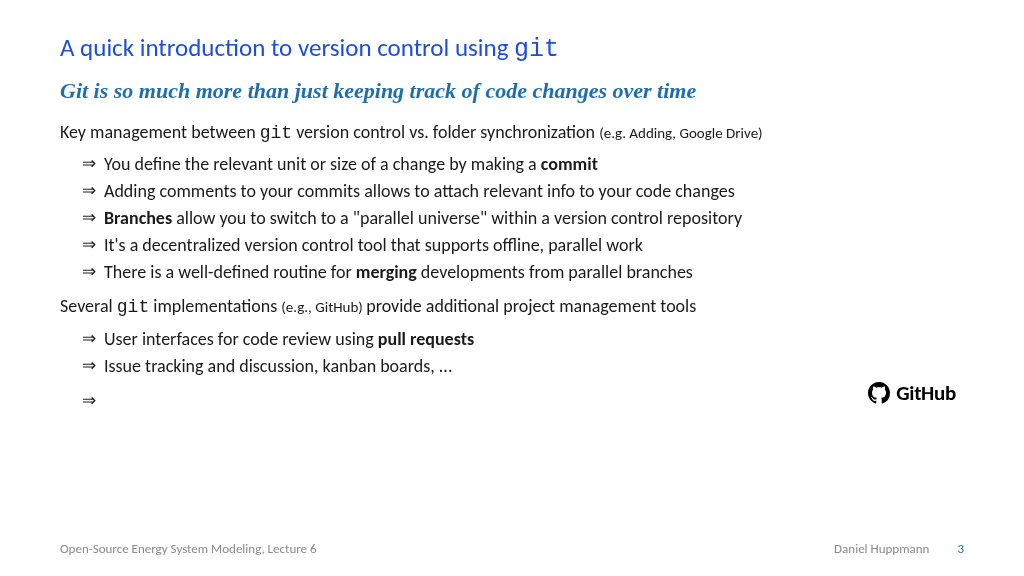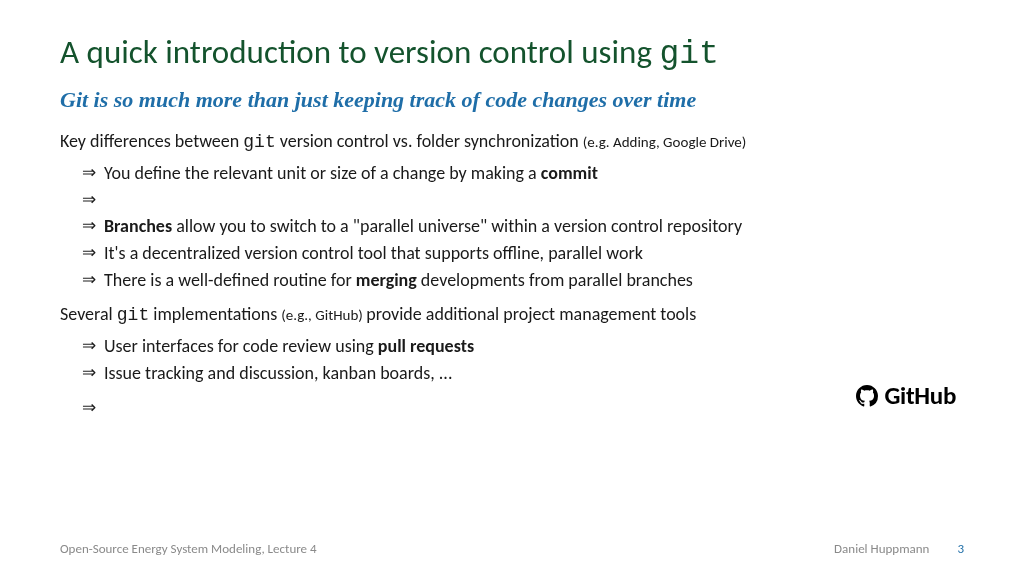--- a/index.html
+++ b/index.html
@@ -9,23 +9,23 @@
       background: #ffffff;
       font-family: Calibri, "Segoe UI", sans-serif;
       color: #000000;
       position: relative;
       overflow: hidden;
     }
     .slide {
       padding: 32px 60px 0 60px;
     }
     .title {
-      font-size: 33px;
+      font-size: 25px;
       font-weight: 400;
-      color: #14532d;
+      color: #1d4ed8;
       margin-bottom: 14px;
     }
     .subhead {
       font-size: 22px;
       font-style: italic;
       font-family: Liberation Serif, serif;
       color: #1f6ea8;
       margin-bottom: 16px;
     }
     .mono {
@@ -62,21 +62,21 @@
     .github-badge {
       position: absolute;
       right: 68px;
       top: 380px;
       display: flex;
       align-items: center;
       gap: 6px;
     }
     .github-badge .label {
       font-weight: 800;
-      font-size: 25px;
+      font-size: 21px;
       letter-spacing: -0.3px;
     }
     .footer {
       position: absolute;
       bottom: 20px;
       left: 0;
       right: 0;
       padding: 0 60px;
       display: flex;
       justify-content: space-between;
@@ -91,30 +91,31 @@
 
 <div class="slide">
 
   <h1 class="title">
     <span>A quick introduction to version control using </span><span class="mono">git</span>
   </h1>
 
   <h2 class="subhead">Git is so much more than just keeping track of code changes over time</h2>
 
   <p class="para">
-    <span>Key differences between </span><span class="mono">git</span><span> version control vs. folder synchronization </span><span class="small">(e.g. Adding, Google Drive)</span>
+    <span>Key management between </span><span class="mono">git</span><span> version control vs. folder synchronization </span><span class="small">(e.g. Adding, Google Drive)</span>
   </p>
 
   <div class="bullet-block">
     <div class="bullet">
       <span class="arrow">⇒</span>
       <span><span>You define the relevant unit or size of a change by making a </span><span class="bi">commit</span></span>
     </div>
     <div class="bullet">
       <span class="arrow">⇒</span>
+      <span>Adding comments to your commits allows to attach relevant info to your code changes</span>
     </div>
     <div class="bullet">
       <span class="arrow">⇒</span>
       <span><span class="bi">Branches</span><span> allow you to switch to a "parallel universe" within a version control repository</span></span>
     </div>
     <div class="bullet">
       <span class="arrow">⇒</span>
       <span>It's a decentralized version control tool that supports offline, parallel work</span>
     </div>
     <div class="bullet">
@@ -148,18 +149,18 @@
 </div>
 
 <div class="github-badge">
   <svg width="22" height="22" viewBox="0 0 16 16" fill="#000">
     <path d="M8 0C3.58 0 0 3.58 0 8c0 3.54 2.29 6.53 5.47 7.59.4.07.55-.17.55-.38 0-.19-.01-.82-.01-1.49-2.01.37-2.53-.49-2.69-.94-.09-.23-.48-.94-.82-1.13-.28-.15-.68-.52-.01-.53.63-.01 1.08.58 1.23.82.72 1.21 1.87.87 2.33.66.07-.52.28-.87.51-1.07-1.78-.2-3.64-.89-3.64-3.95 0-.87.31-1.59.82-2.15-.08-.2-.36-1.02.08-2.12 0 0 .67-.21 2.2.82.64-.18 1.32-.27 2-.27.68 0 1.36.09 2 .27 1.53-1.04 2.2-.82 2.2-.82.44 1.1.16 1.92.08 2.12.51.56.82 1.27.82 2.15 0 3.07-1.87 3.75-3.65 3.95.29.25.54.73.54 1.48 0 1.07-.01 1.93-.01 2.2 0 .21.15.46.55.38A8.013 8.013 0 0016 8c0-4.42-3.58-8-8-8z"></path>
   </svg>
   <span class="label">GitHub</span>
 </div>
 
 <div class="footer">
-  <span>Open-Source Energy System Modeling, Lecture 4</span>
+  <span>Open-Source Energy System Modeling, Lecture 6</span>
   <span class="right">
     <span>Daniel Huppmann</span>
     <span class="page">3</span>
   </span>
 </div>
 
 </body></html>

